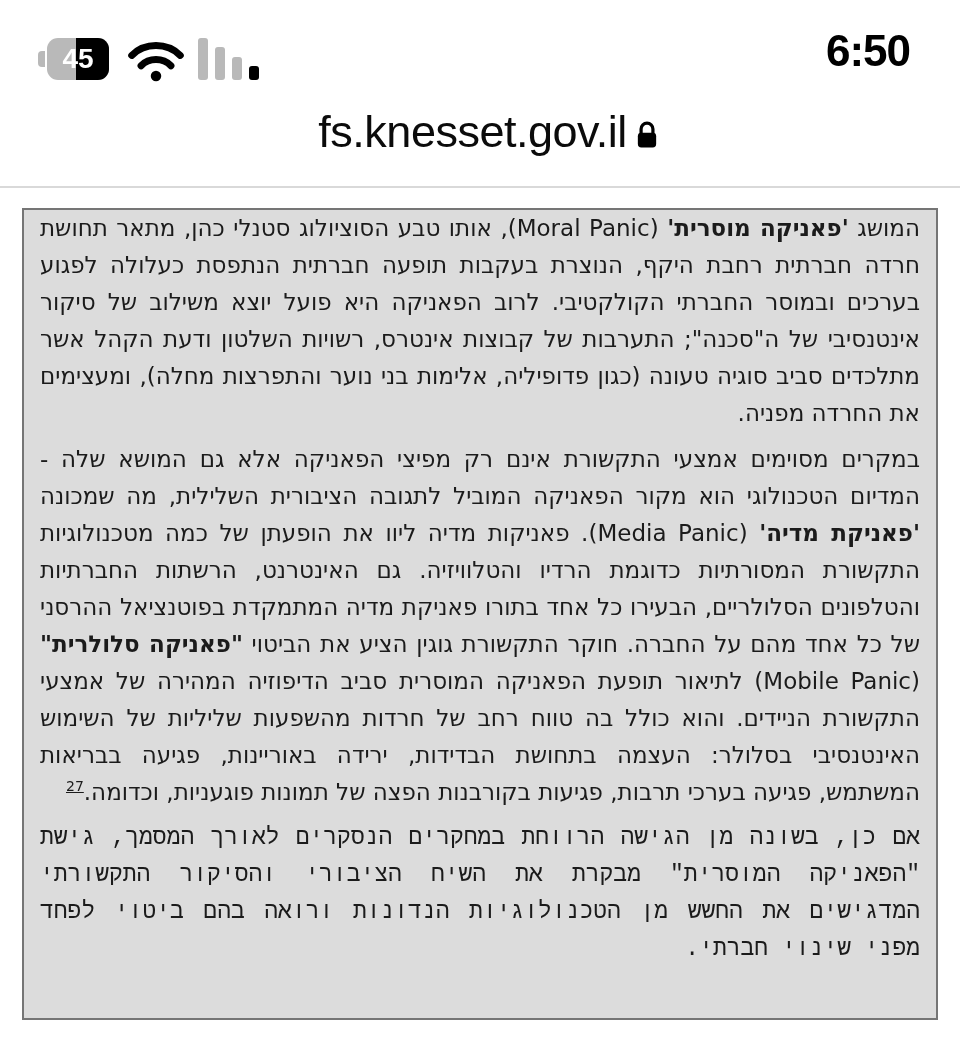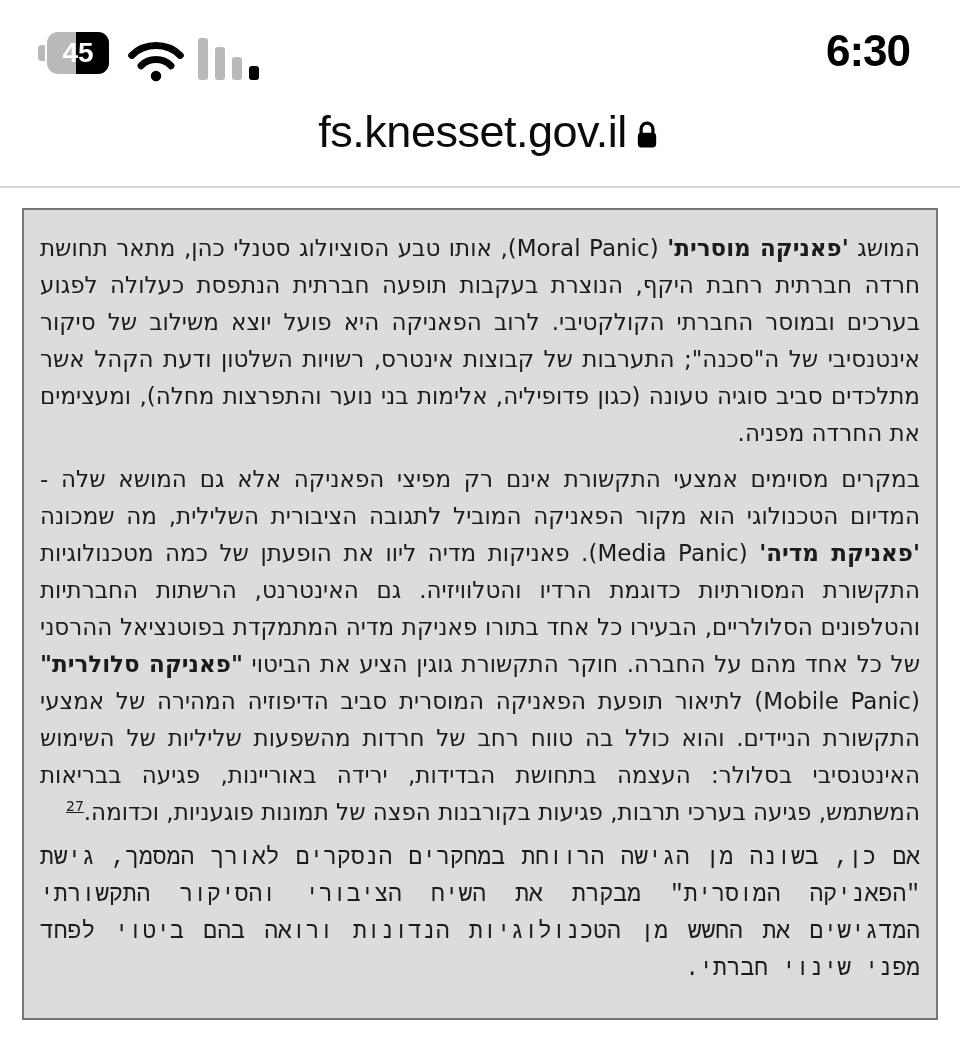--- a/index.html
+++ b/index.html
@@ -13,42 +13,42 @@
   html,body{margin:0;padding:0;}
   body{
     width:960px;height:1050px;overflow:hidden;
     background:var(--page-bg);
     font-family:"Liberation Sans","DejaVu Sans",sans-serif;
   }
   .screen{position:relative;width:960px;height:1050px;background:var(--page-bg);}
 
   
   .status-bar{position:absolute;top:0;left:0;right:0;height:96px;}
-  .battery{position:absolute;left:38px;top:32px;display:flex;align-items:center;}
+  .battery{position:absolute;left:38px;top:38px;display:flex;align-items:center;}
   .battery-cap{width:7px;height:16px;background:var(--status-gray);border-radius:4px 0 0 4px;margin-right:2px;}
   .battery-body{position:relative;width:62px;height:42px;border-radius:11px;background:var(--status-gray);overflow:hidden;}
   .battery-fill{position:absolute;top:0;right:0;bottom:0;width:53%;background:#000;}
   .battery-text{position:absolute;inset:0;display:flex;align-items:center;justify-content:center;
     color:#fff;font-weight:bold;font-size:28px;letter-spacing:0;}
   .wifi{position:absolute;left:128px;top:40px;}
   .cellular{position:absolute;left:198px;top:38px;}
   .clock{position:absolute;right:50px;top:26px;font-size:44px;font-weight:bold;color:#000;letter-spacing:-1px;}
 
   
   .address-bar{position:absolute;top:92px;left:0;right:0;height:80px;
     display:flex;align-items:center;justify-content:center;gap:9px;}
   .url-text{font-size:45px;color:#0b0b0b;letter-spacing:-0.5px;margin-left:16px;}
   .lock{margin-top:6px;}
   .separator{position:absolute;top:186px;left:0;right:0;height:2px;background:#d9d9d9;}
 
   
   .content-box{
     position:absolute;top:208px;left:22px;right:22px;min-height:812px;
     background:var(--box-bg);border:2px solid var(--box-border);
-    padding:20px 16px 12px;direction:rtl;
+    padding:0 16px 12px;direction:rtl;
   }
   .para{
     margin:0 0 9px;font-size:23px;line-height:37px;
     text-align:justify;text-justify:inter-word;color:var(--text);
     font-family:"DejaVu Sans","Liberation Sans",sans-serif;
   }
   .para:last-child{margin-bottom:0;font-family:Liberation Mono, monospace;}
   .bold{font-weight:bold;}
   .para sup{font-size:14px;line-height:0;text-decoration:underline;}
 </style>
@@ -72,21 +72,21 @@
       <circle cx="30" cy="38" r="5.6" fill="#000"></circle>
     </svg>
 
     <svg class="cellular" width="62" height="42" viewBox="0 0 62 42">
       <rect x="0" y="0" width="10" height="42" rx="3" fill="#b9b9b9"></rect>
       <rect x="17" y="9" width="10" height="33" rx="3" fill="#b9b9b9"></rect>
       <rect x="34" y="19" width="10" height="23" rx="3" fill="#b9b9b9"></rect>
       <rect x="51" y="28" width="10" height="14" rx="3" fill="#000000"></rect>
     </svg>
 
-    <div class="clock">6:30</div>
+    <div class="clock">6:50</div>
   </div>
 
   <div class="address-bar">
     <span class="url-text">fs.knesset.gov.il</span>
     <svg class="lock" width="22" height="28" viewBox="0 0 20 26">
       <path d="M4.5 12 V 7.5 A 5.5 5.5 0 0 1 15.5 7.5 V 12" fill="none" stroke="#000" stroke-width="3"></path>
       <rect x="1.5" y="11" width="17" height="13.5" rx="3.2" fill="#000"></rect>
     </svg>
   </div>
 

